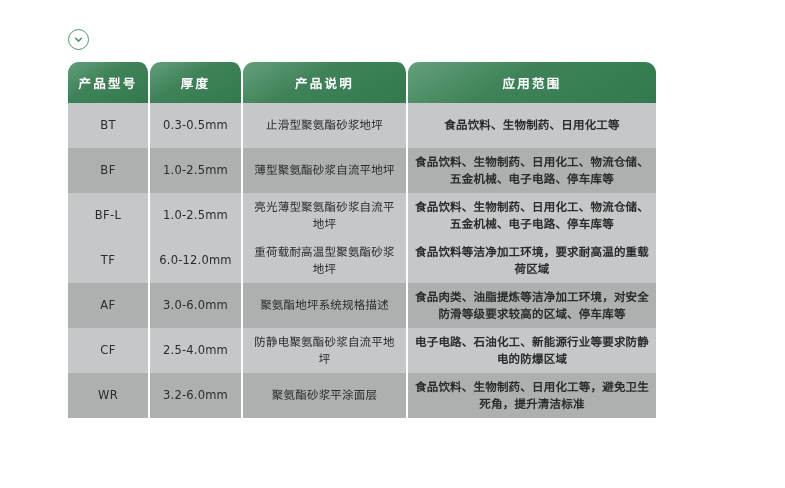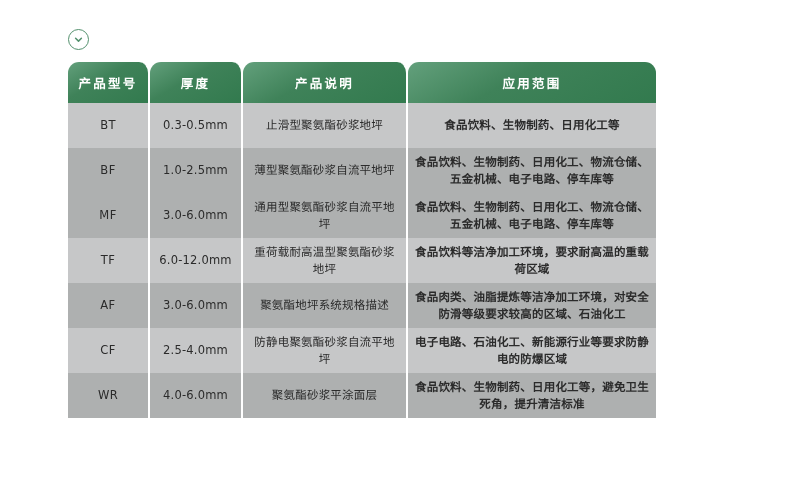--- a/index.html
+++ b/index.html
@@ -144,46 +144,46 @@
         <td class="cell-thick">0.3-0.5mm</td>
         <td class="cell-desc">止滑型聚氨酯砂浆地坪</td>
         <td class="cell-range">食品饮料、生物制药、日用化工等</td>
       </tr>
       <tr class="row-dark">
         <td class="cell-model">BF</td>
         <td class="cell-thick">1.0-2.5mm</td>
         <td class="cell-desc">薄型聚氨酯砂浆自流平地坪</td>
         <td class="cell-range">食品饮料、生物制药、日用化工、物流仓储、五金机械、电子电路、停车库等</td>
       </tr>
-      <tr class="row-dark">
-        <td class="cell-model">MF</td>
-        <td class="cell-thick">3.0-6.0mm</td>
-        <td class="cell-desc">通用型聚氨酯砂浆自流平地坪</td>
+      <tr class="row-light">
+        <td class="cell-model">BF-L</td>
+        <td class="cell-thick">1.0-2.5mm</td>
+        <td class="cell-desc">亮光薄型聚氨酯砂浆自流平地坪</td>
         <td class="cell-range">食品饮料、生物制药、日用化工、物流仓储、五金机械、电子电路、停车库等</td>
       </tr>
       <tr class="row-light">
         <td class="cell-model">TF</td>
         <td class="cell-thick">6.0-12.0mm</td>
         <td class="cell-desc">重荷载耐高温型聚氨酯砂浆地坪</td>
         <td class="cell-range">食品饮料等洁净加工环境，要求耐高温的重载荷区域</td>
       </tr>
       <tr class="row-dark">
         <td class="cell-model">AF</td>
         <td class="cell-thick">3.0-6.0mm</td>
         <td class="cell-desc">聚氨酯地坪系统规格描述</td>
-        <td class="cell-range">食品肉类、油脂提炼等洁净加工环境，对安全防滑等级要求较高的区域、石油化工</td>
+        <td class="cell-range">食品肉类、油脂提炼等洁净加工环境，对安全防滑等级要求较高的区域、停车库等</td>
       </tr>
       <tr class="row-light">
         <td class="cell-model">CF</td>
         <td class="cell-thick">2.5-4.0mm</td>
         <td class="cell-desc">防静电聚氨酯砂浆自流平地坪</td>
         <td class="cell-range">电子电路、石油化工、新能源行业等要求防静电的防爆区域</td>
       </tr>
       <tr class="row-dark">
         <td class="cell-model">WR</td>
-        <td class="cell-thick">4.0-6.0mm</td>
+        <td class="cell-thick">3.2-6.0mm</td>
         <td class="cell-desc">聚氨酯砂浆平涂面层</td>
         <td class="cell-range">食品饮料、生物制药、日用化工等，避免卫生死角，提升清洁标准</td>
       </tr>
     </tbody>
   </table>
 
 </div>
 
 </body></html>

